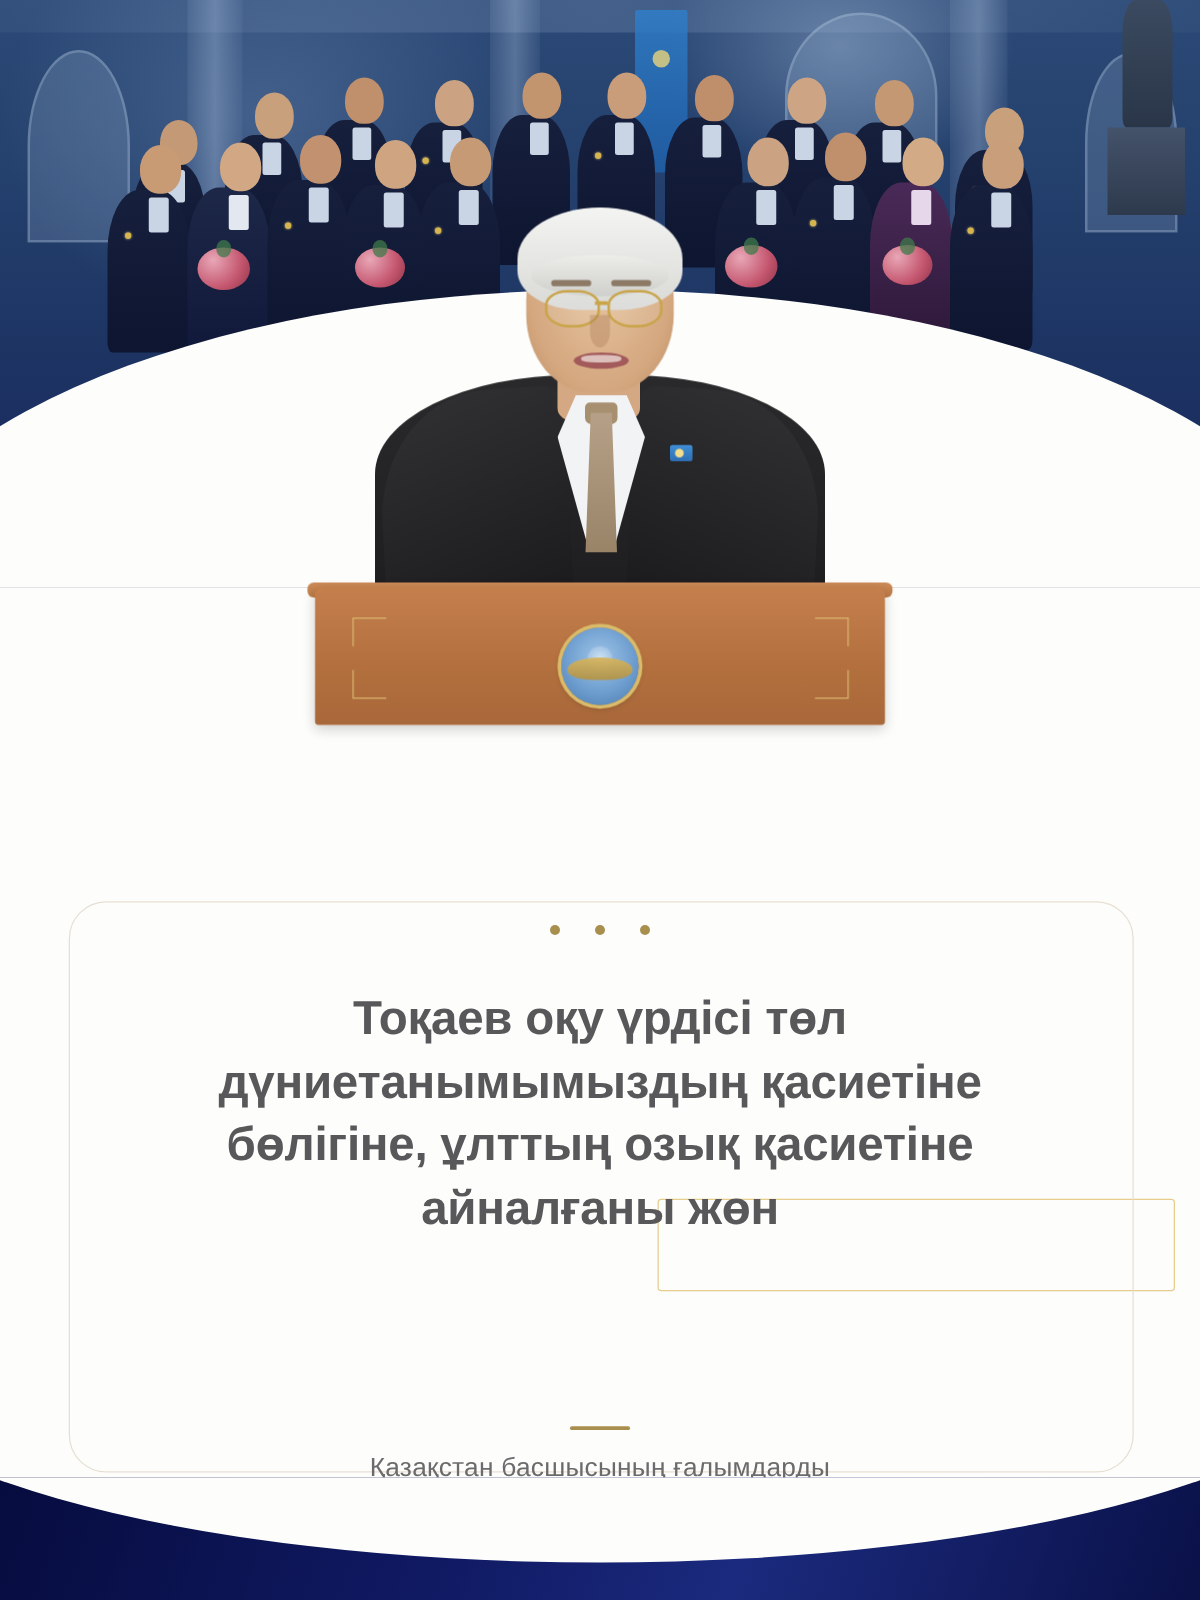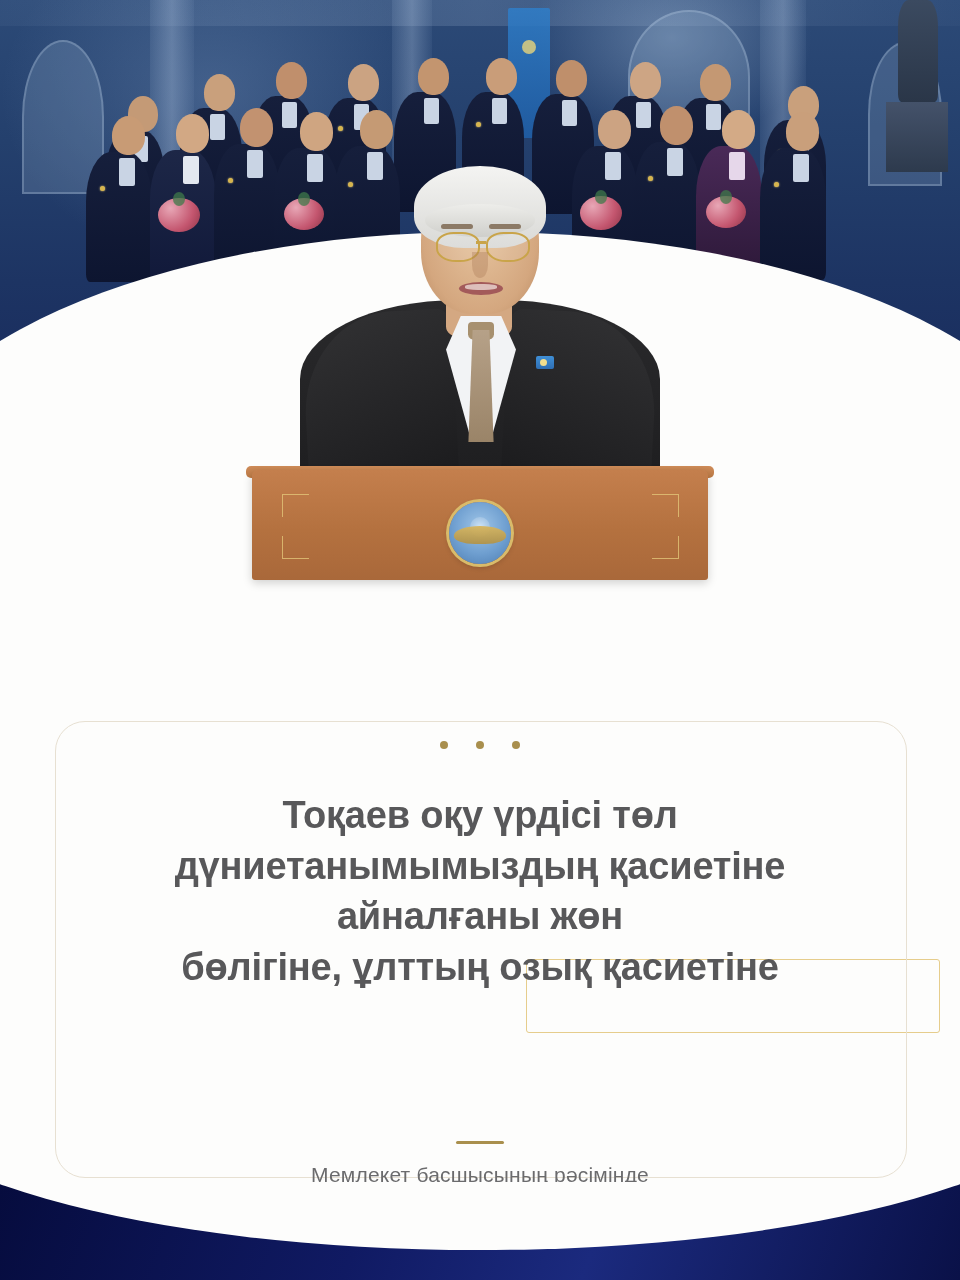--- a/index.html
+++ b/index.html
@@ -309,28 +309,28 @@
 
   <div class="dots">
     <span class="dot"></span>
     <span class="dot"></span>
     <span class="dot"></span>
   </div>
 
   <div class="quote">
     <div>Тоқаев оқу үрдісі төл</div>
     <div>дүниетанымымыздың қасиетіне</div>
+    <div>бөлігіне, ұлттың озық қасиетіне</div>
     <div>айналғаны жөн</div>
-    <div>бөлігіне, ұлттың озық қасиетіне</div>
   </div>
 
   <div class="rule"></div>
 
   <div class="caption">
-    <div>Мемлекет басшысының рәсімінде</div>
+    <div>Қазақстан басшысының ғалымдарды</div>
     <div>марапаттау рәсімінде сөйлеген сөзі</div>
   </div>
 
   <div class="band">
     <div class="band-arc"></div>
   </div>
 
 </div>
 
 </body></html>

